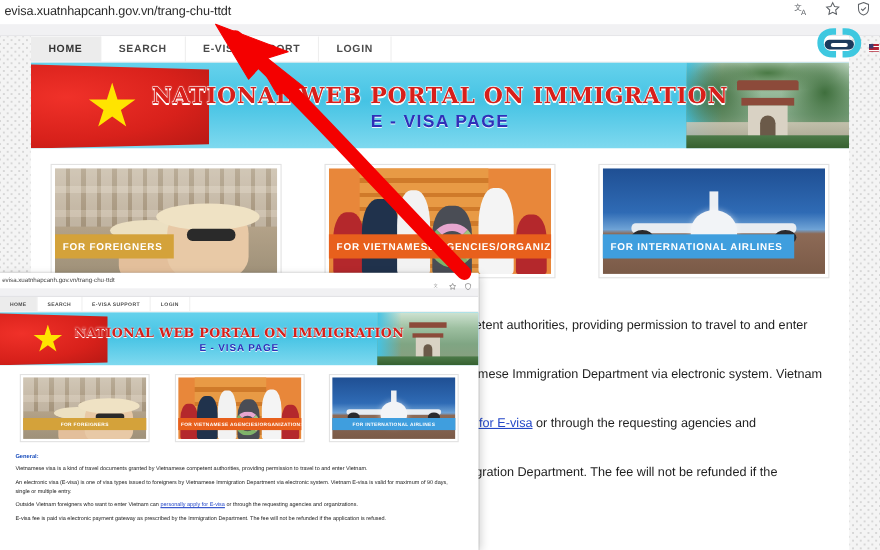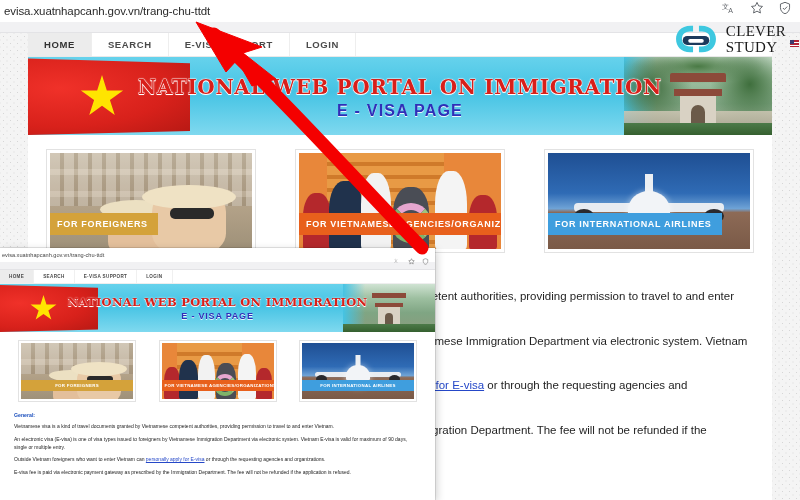--- a/index.html
+++ b/index.html
@@ -468,24 +468,20 @@
 
   <div class="logo-wrap">
     <span class="logo-mark">
       <svg viewBox="0 0 62 46" width="46" height="34">
         <path d="M24 5 C10 5 4 14 4 23 C4 33 11 41 23 41 L27 41 L27 33 L23 33 C16 33 12 29 12 23 C12 17 16 13 23 13 L27 13 L27 5 Z" fill="#3ec8e0"></path>
         <path d="M38 5 C52 5 58 14 58 23 C58 33 51 41 39 41 L35 41 L35 33 L39 33 C46 33 50 29 50 23 C50 17 46 13 39 13 L35 13 L35 5 Z" fill="#3ec8e0"></path>
         <path d="M19 19 h24 a6 6 0 0 1 0 12 h-24 a6 6 0 0 1 0 -12 z" fill="#1b3a5c"></path>
         <path d="M23 23 h16 a2.5 2.5 0 0 1 0 5 h-16 a2.5 2.5 0 0 1 0 -5 z" fill="#ffffff"></path>
       </svg>
     </span>
-    <span class="logo-text">
-      <div>CLEVER</div>
-      <div>STUDY</div>
-    </span>
   </div>
   <div class="flag-badge"></div>
 
   <div class="inset">
 
     <div class="i-urlbar">
       <span class="i-url">evisa.xuatnhapcanh.gov.vn/trang-chu-ttdt</span>
       <div class="i-urlicons">
         <span>
           <svg viewBox="0 0 16 16" width="7" height="7">

